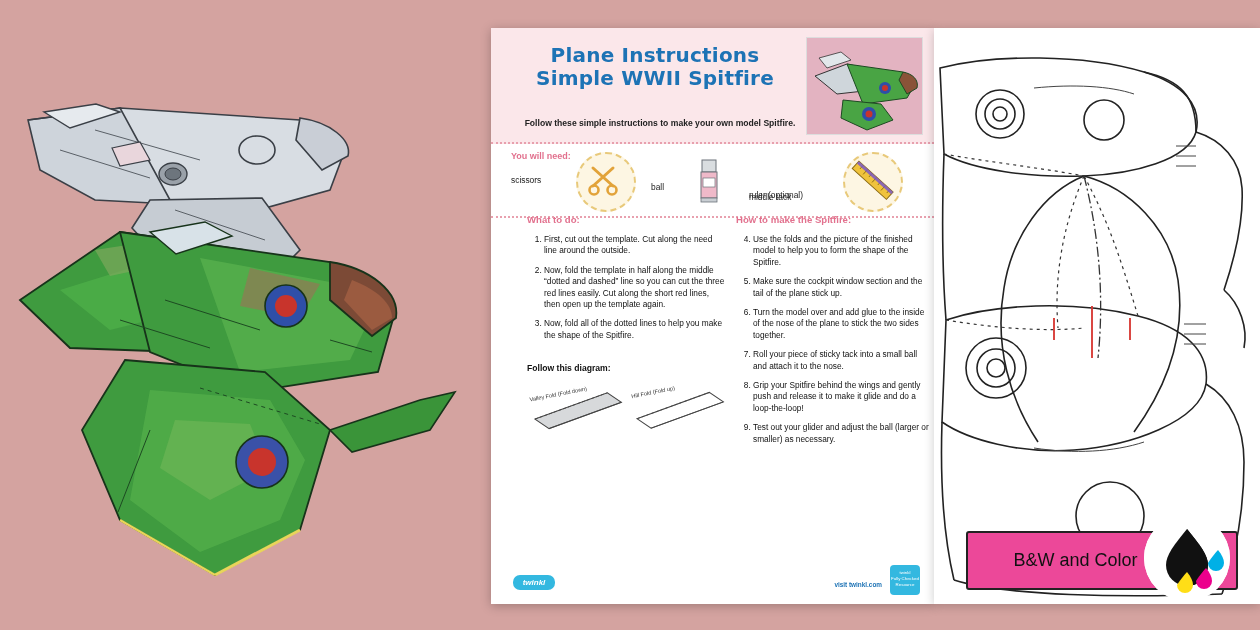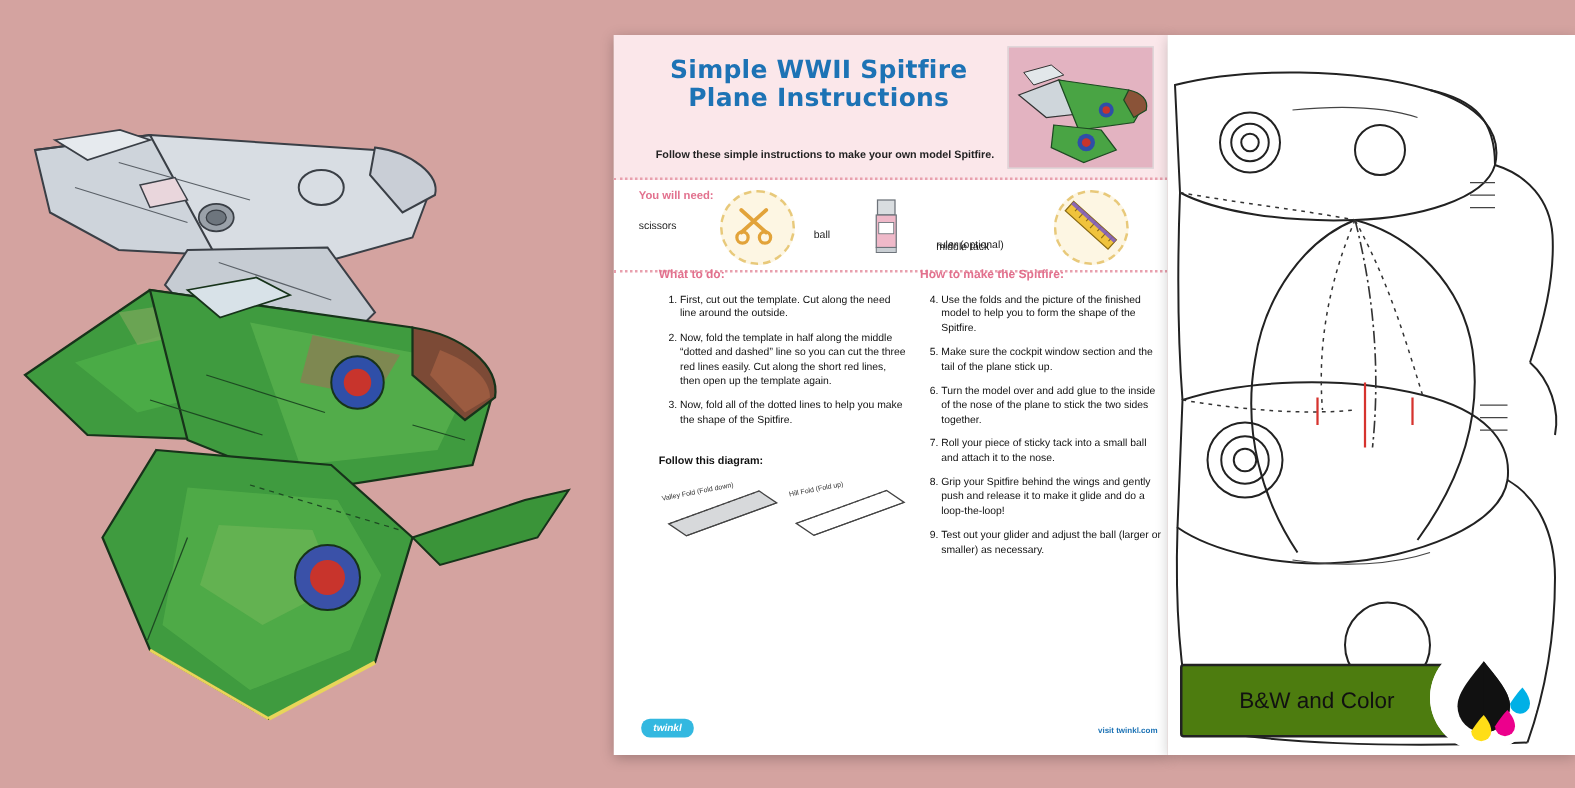--- a/index.html
+++ b/index.html
@@ -57,21 +57,21 @@
   .col-head{font-size:9.6px;font-weight:bold;color:#e2718e;margin-bottom:9px;}
   ol{margin:0;padding-left:17px;}
   ol li{font-size:8.3px;line-height:11.4px;color:#111;margin-bottom:8px;}
   .note{font-size:8.3px;line-height:11.4px;color:#111;margin-top:14px;}
   .note b{font-weight:bold;}
   .diagram-title{font-size:8.6px;font-weight:bold;color:#111;margin-top:22px;}
   .diagram{margin-top:8px;height:60px;position:relative;}
   .fold-label{position:absolute;font-size:5.6px;color:#333;}
 
   .sheet-footer{
-    position:absolute;left:0;bottom:0;width:443px;height:48px;padding-left:44px;
+    position:absolute;left:0;bottom:0;width:443px;height:48px;
   }
   .twinkl-logo{
     position:absolute;left:22px;bottom:14px;width:42px;height:15px;
     background:#33b8e0;border-radius:7px;color:#fff;font-size:8px;
     font-weight:bold;text-align:center;line-height:15px;font-style:italic;
   }
   .visit{
     position:absolute;right:52px;bottom:16px;font-size:6.4px;color:#1d73b5;font-weight:bold;
   }
   .badge{
@@ -79,22 +79,22 @@
     background:#33b8e0;border-radius:4px;color:#fff;font-size:4.4px;
     text-align:center;line-height:6px;padding-top:5px;box-sizing:border-box;
   }
 
   
   .template{
     position:absolute;left:934px;top:28px;width:326px;height:576px;
     background:#fff;box-shadow:0 2px 10px rgba(0,0,0,.2);overflow:hidden;
   }
   .bw-box{
-    position:absolute;left:944px;top:531px;width:268px;height:55px;
-    background:#4d7c0f;border:2px solid #222;border-radius:3px;
+    position:absolute;left:966px;top:531px;width:268px;height:55px;
+    background:#ec4899;border:2px solid #222;border-radius:3px;
   }
   .bw-label{
     position:absolute;left:0;top:0;width:215px;height:55px;
     display:flex;align-items:center;justify-content:center;
     font-size:18px;color:#111;font-family:"Liberation Sans",sans-serif;
   }
   .cmyk{
     position:absolute;left:1144px;top:515px;width:86px;height:86px;
     border-radius:50%;background:#fff;
   }
@@ -169,22 +169,22 @@
         <path d="M215,575 L300,530" stroke="#e8d55a" stroke-width="3" fill="none"></path>
         <path d="M120,520 L215,575" stroke="#e8d55a" stroke-width="2.4" fill="none"></path>
       </g>
     </svg>
   </div>
 
   <div class="sheet">
 
     <div class="sheet-header">
       <div class="sheet-title">
+        <div>Plane Instructions</div>
         <div>Simple WWII Spitfire</div>
-        <div>Plane Instructions</div>
       </div>
       <div class="sheet-sub">Follow these simple instructions to make your own model Spitfire.</div>
 
       <div class="header-photo">
         <svg width="115" height="96" viewBox="0 0 115 96">
           <rect width="115" height="96" fill="#e3b3c1"></rect>
           <path d="M8,38 L40,26 L74,34 L66,52 L30,56 Z" fill="#cfd6db" stroke="#333" stroke-width="1"></path>
           <path d="M40,26 L96,34 L108,46 L100,60 L56,66 Z" fill="#49a444" stroke="#1d4a22" stroke-width="1"></path>
           <path d="M96,34 C106,36 112,42 110,50 L100,56 L92,42 Z" fill="#8a5338" stroke="#1d4a22" stroke-width="1"></path>
           <path d="M36,62 L74,66 L86,82 L60,92 L34,80 Z" fill="#49a444" stroke="#1d4a22" stroke-width="1"></path>

